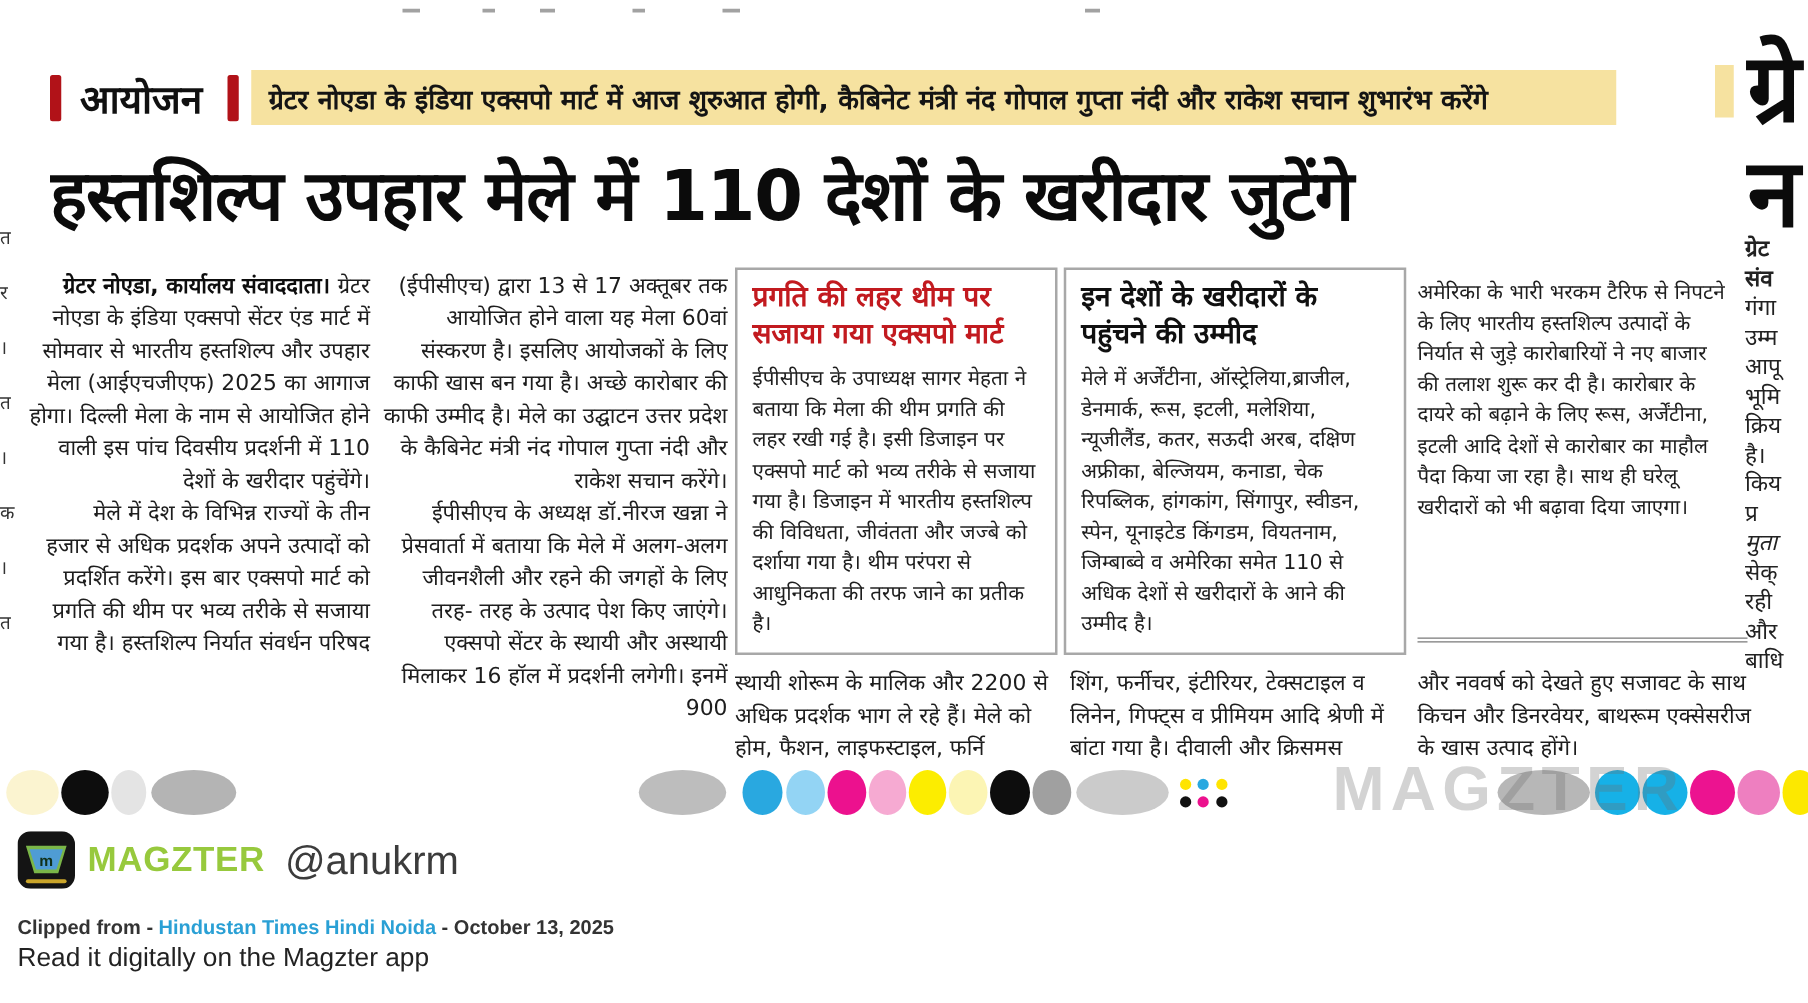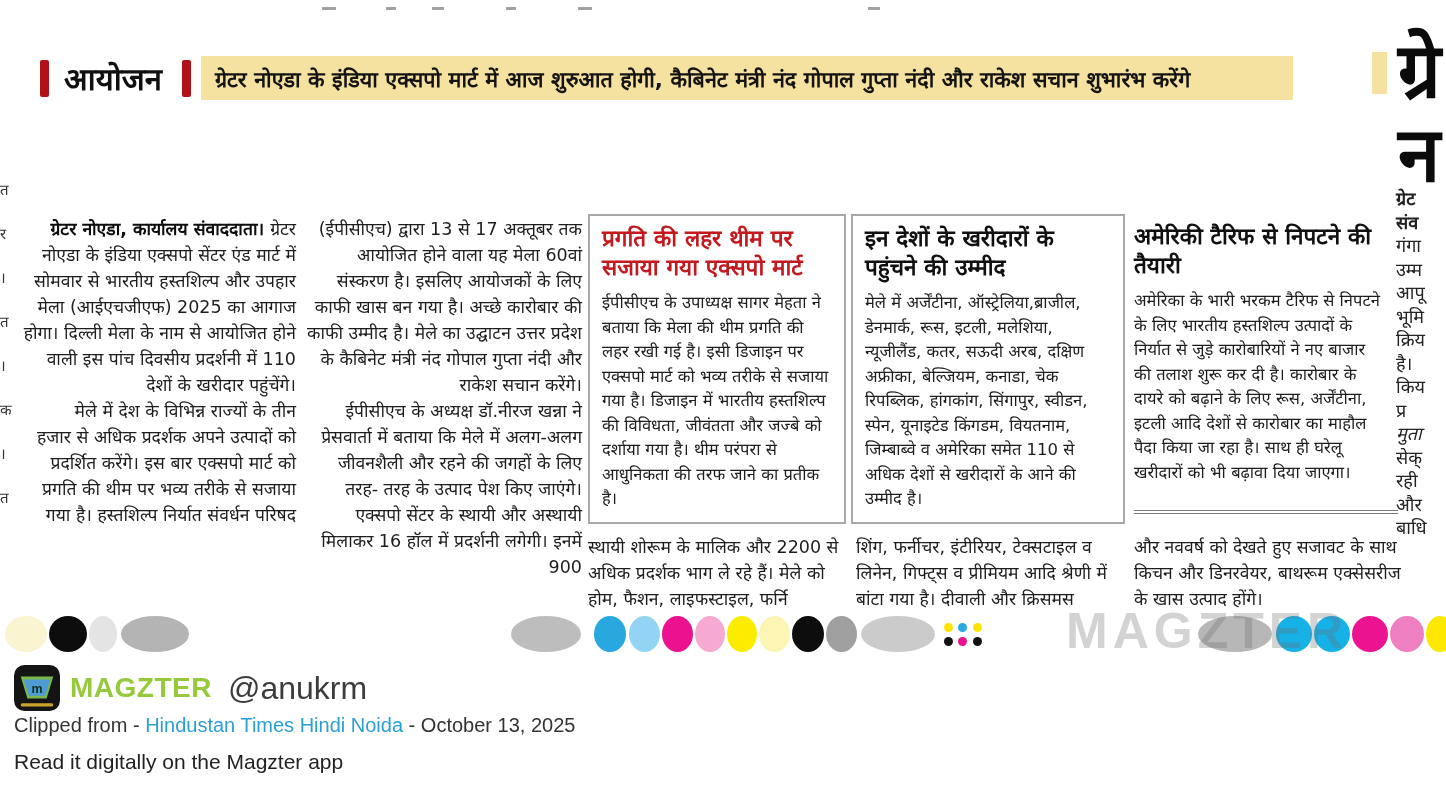--- a/index.html
+++ b/index.html
@@ -65,23 +65,23 @@
   .watermark { position:absolute; left:1066px; top:602px; font-family:"Liberation Sans",sans-serif;
                font-size:50px; font-weight:bold; letter-spacing:5px; color:rgba(110,110,110,.30);
                pointer-events:none; }
 
   
   .footer { position:absolute; left:14px; top:662px; width:1100px; font-family:"Liberation Sans",sans-serif; }
   .brand-row { display:flex; align-items:center; gap:8px; height:52px; }
   .logo { width:46px; height:46px; flex:0 0 auto; }
   .brand { font-size:28px; font-weight:bold; color:#97c93d; letter-spacing:.5px; margin-left:2px; }
   .username { font-size:32px; color:#3c3c3c; margin-left:8px; }
-  .clipline { font-size:20px; color:#333; }
+  .clipline { margin-top:20px; font-size:16px; color:#333;font-weight:bold; }
   .clipline .src { color:#2aa0d5; }
-  .tagline { margin-top:13px; font-size:21px; color:#222; }
+  .tagline { margin-top:3px; font-size:21px; color:#222; }
 </style>
 </head>
 <body>
 
 <div class="stage">
 
   <div class="top-mark" style="left:322px;width:14px;"></div>
   <div class="top-mark" style="left:386px;width:10px;"></div>
   <div class="top-mark" style="left:432px;width:12px;"></div>
   <div class="top-mark" style="left:506px;width:10px;"></div>
@@ -90,20 +90,21 @@
 
   <div class="kicker-row">
     <div class="red-bar"></div>
     <div class="kicker-label">आयोजन</div>
     <div class="red-bar"></div>
     <div class="kicker-strip">
       <span>ग्रेटर नोएडा के इंडिया एक्सपो मार्ट में आज शुरुआत होगी,  कैबिनेट मंत्री नंद गोपाल गुप्ता नंदी और राकेश सचान शुभारंभ करेंगे</span>
     </div>
   </div>
 
+  <h1 class="headline">हस्तशिल्प उपहार मेले में 110 देशों के खरीदार जुटेंगे</h1>
 
   <div class="col col1 bodytext">
     <p><span class="lead">ग्रेटर नोएडा, कार्यालय संवाददाता। </span><span>ग्रेटर नोएडा के इंडिया एक्सपो सेंटर एंड मार्ट में सोमवार से भारतीय हस्तशिल्प और उपहार मेला (आईएचजीएफ) 2025 का आगाज होगा। दिल्ली मेला के नाम से आयोजित होने वाली इस पांच दिवसीय प्रदर्शनी में 110 देशों के खरीदार पहुंचेंगे।</span></p>
     <p>मेले में देश के विभिन्न राज्यों के तीन हजार से अधिक प्रदर्शक अपने उत्पादों को प्रदर्शित करेंगे। इस बार एक्सपो मार्ट को प्रगति की थीम पर भव्य तरीके से सजाया गया है। हस्तशिल्प निर्यात संवर्धन परिषद</p>
   </div>
 
   <div class="col col2 bodytext">
     <p>(ईपीसीएच) द्वारा 13 से 17 अक्तूबर तक आयोजित होने वाला यह मेला 60वां संस्करण है। इसलिए आयोजकों के लिए काफी खास बन गया है। अच्छे कारोबार की काफी उम्मीद है। मेले का उद्घाटन उत्तर प्रदेश के कैबिनेट मंत्री नंद गोपाल गुप्ता नंदी और राकेश सचान करेंगे।</p>
     <p>ईपीसीएच के अध्यक्ष डॉ.नीरज खन्ना ने प्रेसवार्ता में बताया कि मेले में अलग-अलग जीवनशैली और रहने की जगहों के लिए तरह- तरह के उत्पाद पेश किए जाएंगे। एक्सपो सेंटर के स्थायी और अस्थायी मिलाकर 16 हॉल में प्रदर्शनी लगेगी। इनमें 900</p>
   </div>
@@ -112,21 +113,20 @@
     <h3>प्रगति की लहर थीम पर सजाया गया एक्सपो मार्ट</h3>
     <div class="sbody">ईपीसीएच के उपाध्यक्ष सागर मेहता ने बताया कि मेला की थीम प्रगति की लहर रखी गई है। इसी डिजाइन पर एक्सपो मार्ट को भव्य तरीके से सजाया गया है। डिजाइन में भारतीय हस्तशिल्प की विविधता, जीवंतता और जज्बे को दर्शाया गया है। थीम परंपरा से आधुनिकता की तरफ जाने का प्रतीक है।</div>
   </div>
 
   <div class="sbox b2">
     <h3>इन देशों के खरीदारों के पहुंचने की उम्मीद</h3>
     <div class="sbody">मेले में अर्जेंटीना, ऑस्ट्रेलिया,ब्राजील, डेनमार्क, रूस, इटली, मलेशिया, न्यूजीलैंड, कतर, सऊदी अरब, दक्षिण अफ्रीका, बेल्जियम, कनाडा, चेक रिपब्लिक, हांगकांग, सिंगापुर, स्वीडन, स्पेन, यूनाइटेड किंगडम, वियतनाम, जिम्बाब्वे व अमेरिका समेत 110 से अधिक देशों से खरीदारों के आने की उम्मीद है।</div>
   </div>
 
   <div class="sbox b3">
-    <h3>अमेरिकी टैरिफ से निपटने की तैयारी</h3>
     <div class="sbody">अमेरिका के भारी भरकम टैरिफ से निपटने के लिए भारतीय हस्तशिल्प उत्पादों के निर्यात से जुड़े कारोबारियों ने नए बाजार की तलाश शुरू कर दी है। कारोबार के दायरे को बढ़ाने के लिए रूस, अर्जेंटीना, इटली आदि देशों से कारोबार का माहौल पैदा किया जा रहा है। साथ ही घरेलू खरीदारों को भी बढ़ावा दिया जाएगा।</div>
   </div>
 
   <div class="cont c1">स्थायी शोरूम के मालिक और 2200 से अधिक प्रदर्शक भाग ले रहे हैं। मेले को होम, फैशन, लाइफस्टाइल, फर्नि</div>
   <div class="cont c2">शिंग, फर्नीचर, इंटीरियर, टेक्सटाइल व लिनेन, गिफ्ट्स व प्रीमियम आदि श्रेणी में बांटा गया है। दीवाली और क्रिसमस</div>
   <div class="cont c3">और नववर्ष को देखते हुए सजावट के साथ किचन और डिनरवेयर, बाथरूम एक्सेसरीज के खास उत्पाद होंगे।</div>
 
   <div class="edge-strip-stub"></div>
   <div class="right-edge">
     <div class="edge-big" style="top:16px;">ग्रे</div>

